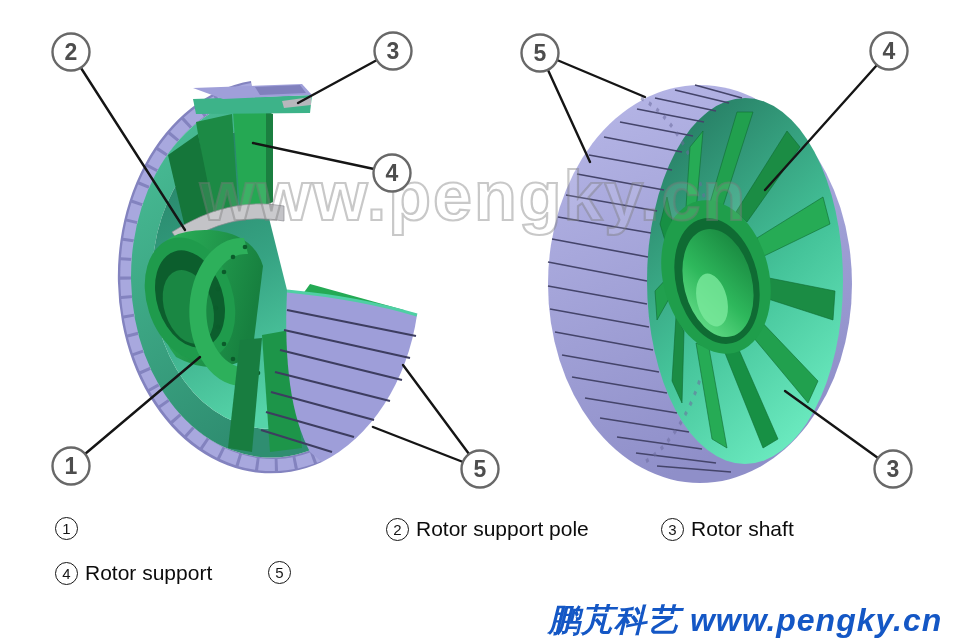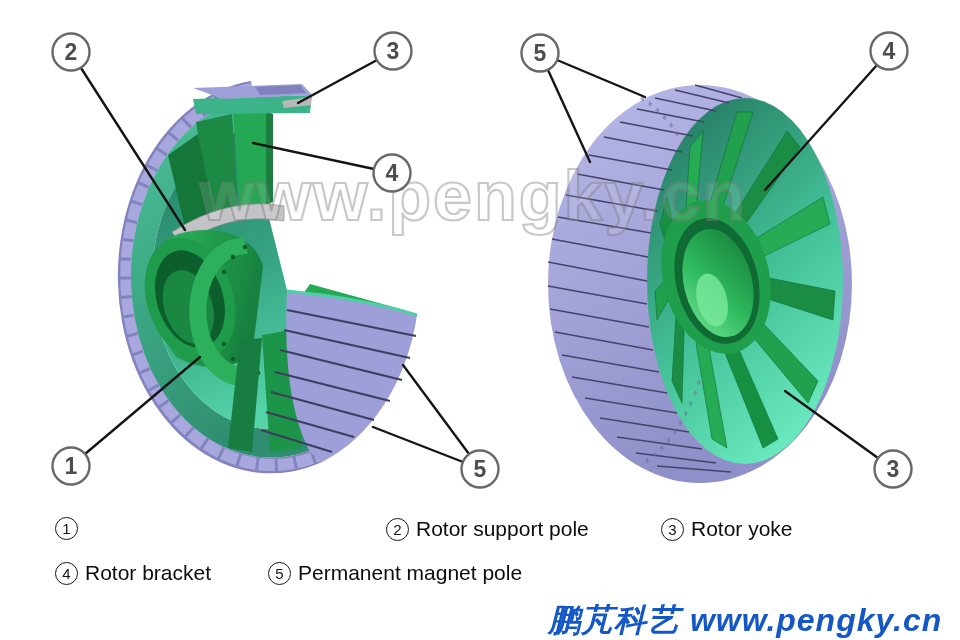--- a/index.html
+++ b/index.html
@@ -226,24 +226,23 @@
 
 <div class="legend-item" style="left:55px;top:517px;">
   <span class="lg-circle">1</span>
 </div>
 <div class="legend-item" style="left:386px;top:517px;">
   <span class="lg-circle">2</span>
   <span>Rotor support pole</span>
 </div>
 <div class="legend-item" style="left:661px;top:517px;">
   <span class="lg-circle">3</span>
-  <span>Rotor yoke</span>
+  <span>Rotor shaft</span>
 </div>
 <div class="legend-item" style="left:55px;top:561px;">
   <span class="lg-circle">4</span>
-  <span>Rotor bracket</span>
+  <span>Rotor support</span>
 </div>
 <div class="legend-item" style="left:268px;top:561px;">
   <span class="lg-circle">5</span>
-  <span>Permanent magnet pole</span>
 </div>
 
 <div class="branding">鹏芃科艺 www.pengky.cn</div>
 
 </body></html>

